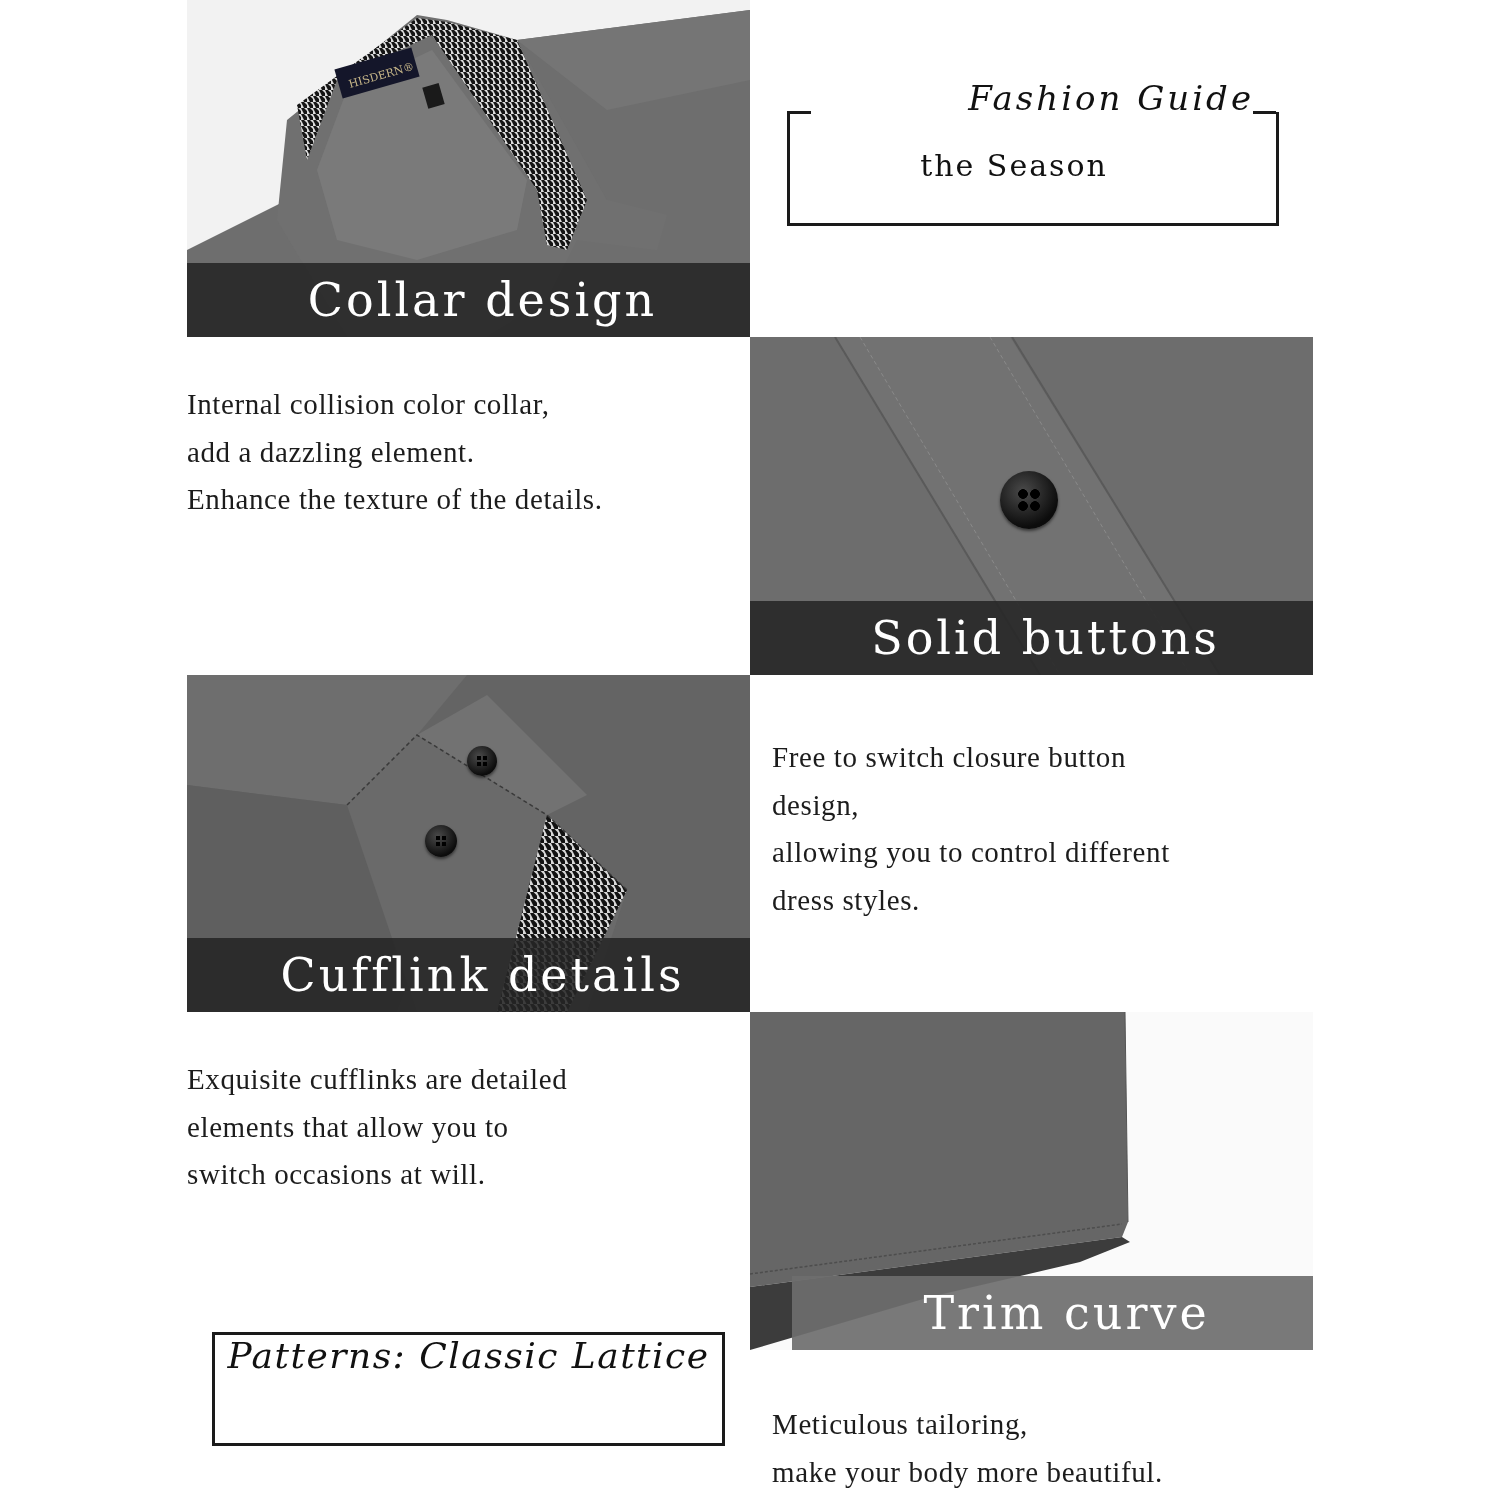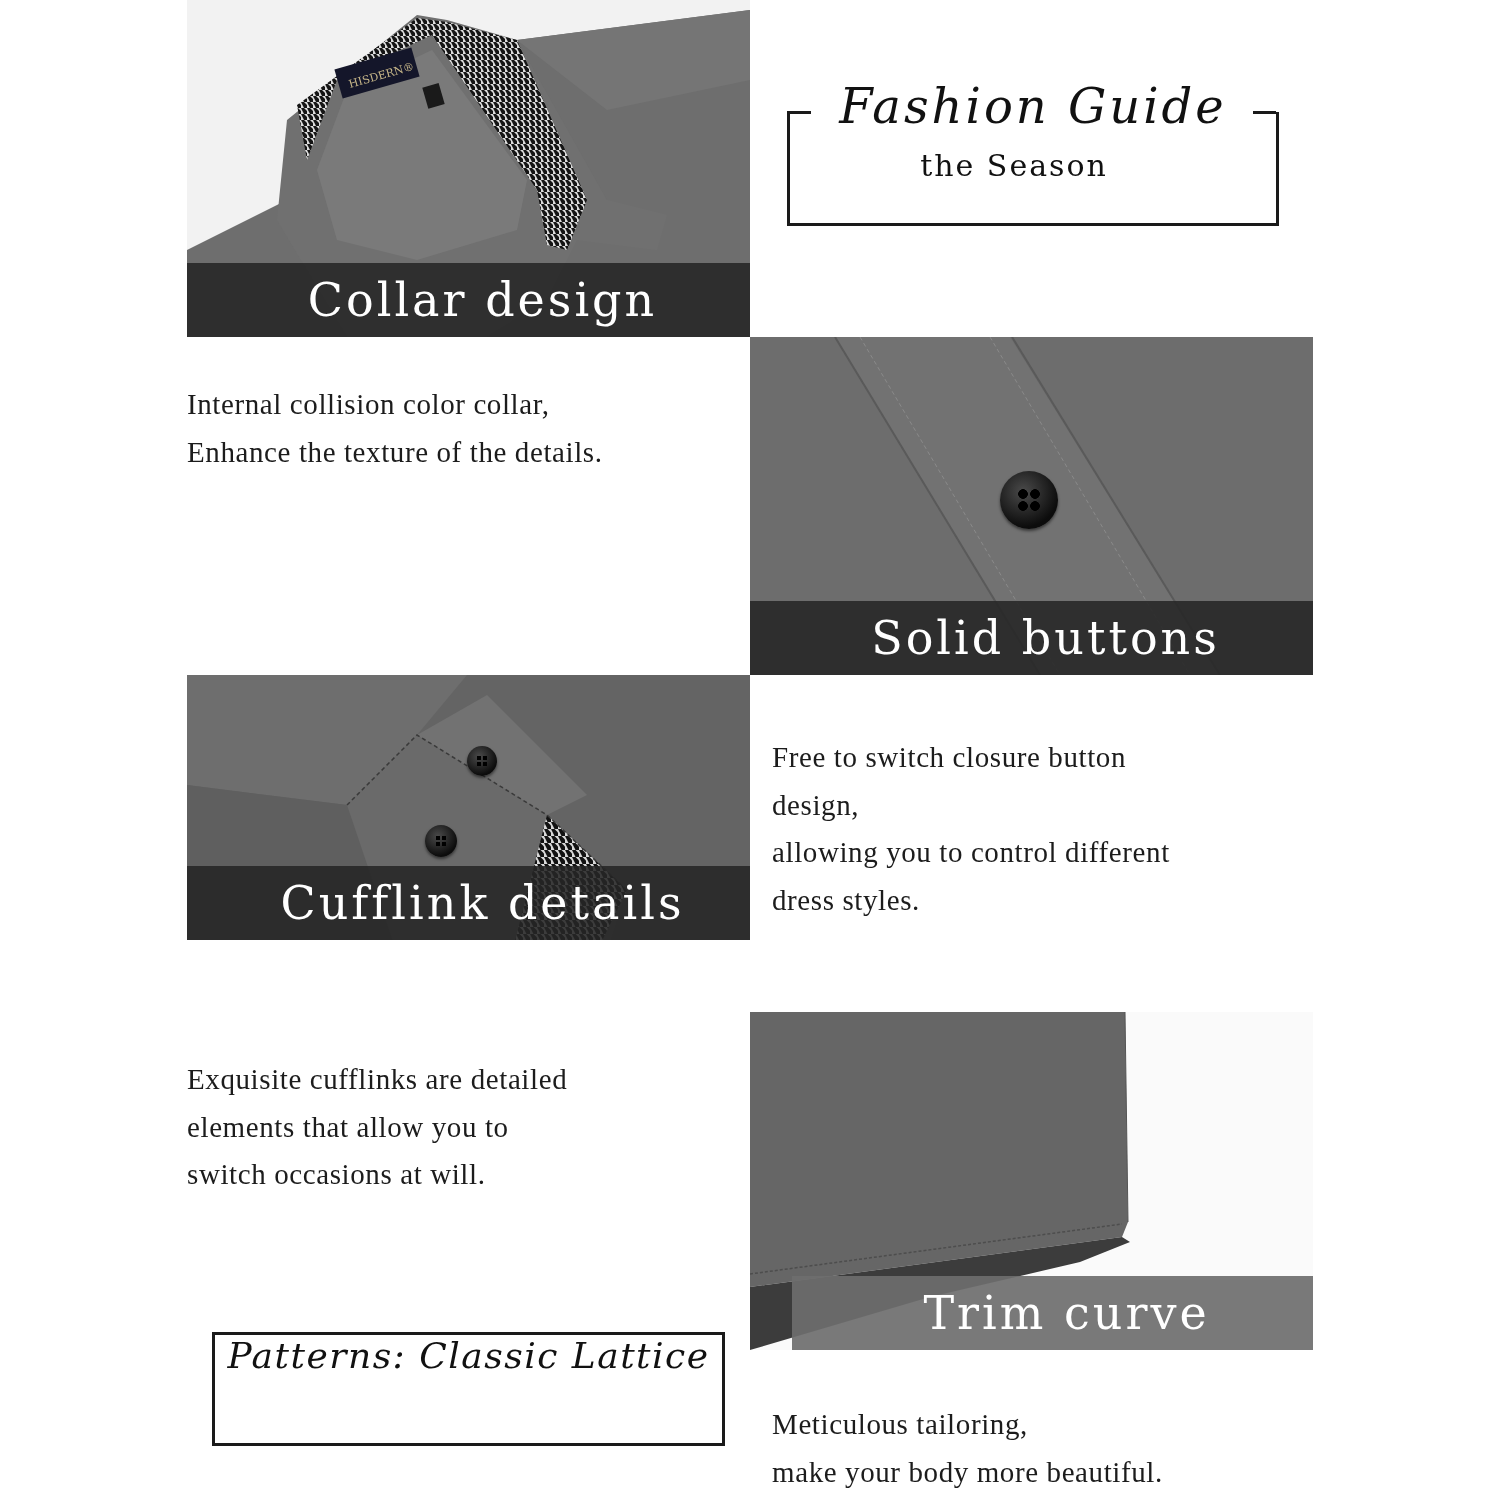--- a/index.html
+++ b/index.html
@@ -14,23 +14,23 @@
                   font-size:46px; letter-spacing:3px; white-space:nowrap; }
   .desc { position:absolute; font-family:"Liberation Serif","DejaVu Serif",serif;
           font-size:29px; line-height:47.5px; color:#1c1c1c; letter-spacing:0.6px;margin-top:18px; }
   .desc div { white-space:nowrap; }
 
   
   .guide { position:absolute; left:787px; top:112px; width:486px; height:111px;
            border:3px solid #1a1a1a; border-top:none; }
   .guide-topline-l { position:absolute; left:787px; top:111px; width:24px; height:3px; background:#1a1a1a; }
   .guide-topline-r { position:absolute; left:1253px; top:111px; width:23px; height:3px; background:#1a1a1a; }
-  .guide-title { position:absolute; left:812px; top:78px; width:442px; text-align:center;
+  .guide-title { position:absolute; left:812px; top:78px; width:442px; text-align:right;
                  font-family:"DejaVu Serif","Liberation Serif",serif; font-style:italic;
-                 font-size:48px; letter-spacing:3px; color:#111; }
+                 font-size:34px; letter-spacing:3px; color:#111; }
   .guide-sub { position:absolute; left:787px; top:148px; width:454px; text-align:center;
                font-family:"DejaVu Serif","Liberation Serif",serif; font-size:30px; letter-spacing:2px; color:#111; }
 
   .patterns { position:absolute; left:212px; top:1332px; width:507px; height:108px;
               border:3px solid #1a1a1a; display:flex; align-items:flex-start; justify-content:center; }
   .patterns span { font-family:"DejaVu Serif","Liberation Serif",serif; font-style:italic;
                    font-size:36px; letter-spacing:1.5px; color:#111; white-space:nowrap; }
   .button-ico { position:absolute; border-radius:50%; background:radial-gradient(circle at 40% 35%, #4a4a4a, #0c0c0c 70%);
                 box-shadow:0 2px 3px rgba(0,0,0,0.5); }
   .button-ico::after { content:""; position:absolute; left:30%; top:30%; width:40%; height:40%;
@@ -70,41 +70,42 @@
 </div>
 
 <div class="guide"></div>
 <div class="guide-topline-l"></div>
 <div class="guide-topline-r"></div>
 <div class="guide-title">Fashion Guide</div>
 <div class="guide-sub">the Season</div>
 
 <div class="desc" style="left:187px; top:363px;">
   <div>Internal collision color collar,</div>
+  <div>add a dazzling element.</div>
   <div>Enhance the texture of the details.</div>
 </div>
 
 <div class="panel" style="left:750px; top:337px; width:563px; height:338px;">
   <div class="photo" style="background:#6c6c6c;">
     <svg width="563" height="338" viewBox="0 0 563 338" style="position:absolute;left:0;top:0">
       <rect width="563" height="338" fill="#6d6d6d"></rect>
       <path d="M85 0 L260 0 L470 338 L290 338 Z" fill="#727272"></path>
       <path d="M85 0 L290 338" stroke="#5a5a5a" stroke-width="2" fill="none"></path>
       <path d="M110 0 L310 338" stroke="#8a8a8a" stroke-width="1" stroke-dasharray="4 3" fill="none"></path>
       <path d="M240 0 L440 338" stroke="#8a8a8a" stroke-width="1" stroke-dasharray="4 3" fill="none"></path>
       <path d="M262 0 L470 338" stroke="#5a5a5a" stroke-width="2" fill="none"></path>
     </svg>
     <div class="button-ico" style="left:250px; top:134px; width:58px; height:58px;"></div>
   </div>
   <div class="caption-band">
     <span class="caption-text">Solid buttons</span>
   </div>
 </div>
 
-<div class="panel" style="left:187px; top:675px; width:563px; height:265px;">
+<div class="panel" style="left:187px; top:675px; width:563px; height:337px;">
   <div class="photo" style="background:#666;">
     <svg width="563" height="337" viewBox="0 0 563 337" style="position:absolute;left:0;top:0">
       <defs>
         <pattern id="ht2" width="7" height="7" patternUnits="userSpaceOnUse">
           <rect width="7" height="7" fill="#d8d8d8"></rect>
           <path d="M0 0 L3.5 0 L7 3.5 L7 7 L3.5 7 Z" fill="#121212"></path>
         </pattern>
       </defs>
       <rect width="563" height="337" fill="#646464"></rect>
       <path d="M0 0 L280 0 L230 60 L160 130 L0 110 Z" fill="#6e6e6e"></path>

